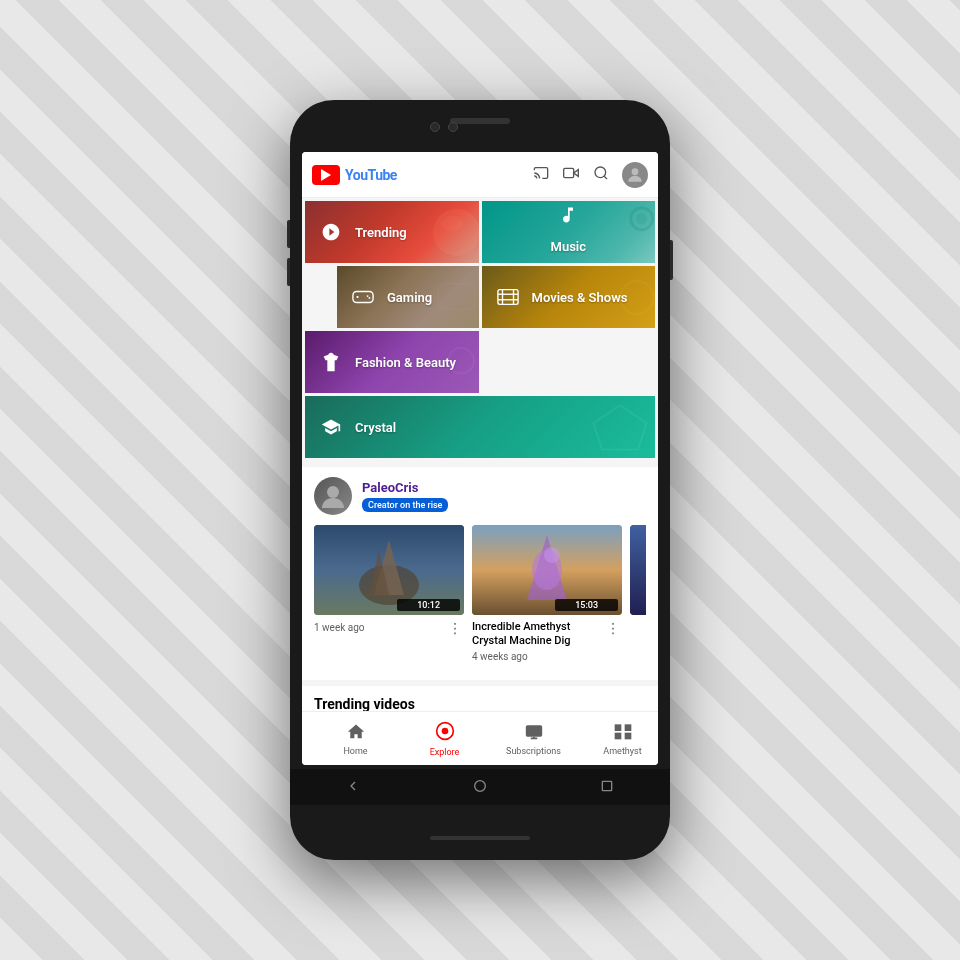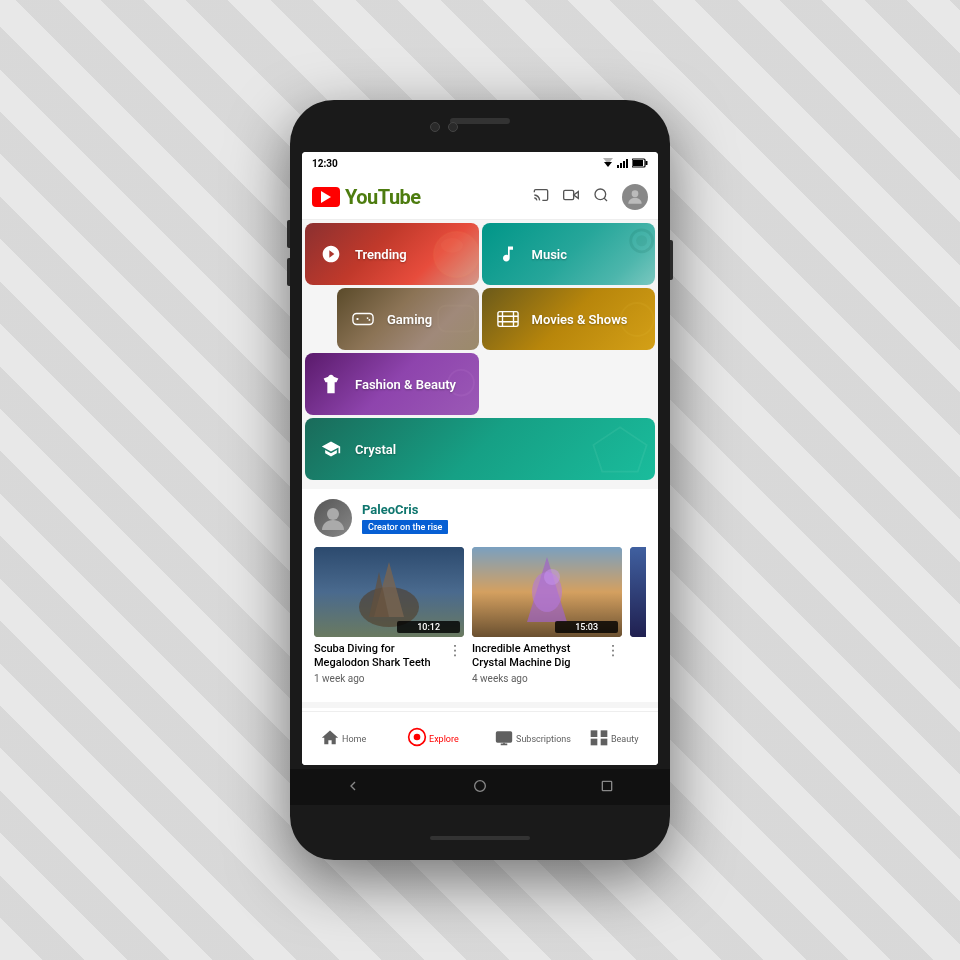--- a/index.html
+++ b/index.html
@@ -131,23 +131,23 @@
 
     .yt-play-triangle {
       width: 0;
       height: 0;
       border-top: 6px solid transparent;
       border-bottom: 6px solid transparent;
       border-left: 10px solid white;
     }
 
     .yt-text {
-      font-size: 20px;
+      font-size: 14px;
       font-weight: bold;
-      color: #4d7c0f;
+      color: #3b82f6;
       letter-spacing: -0.5px;
     }
 
     .nav-icons {
       display: flex;
       align-items: center;
       gap: 12px;
     }
 
     .nav-icon {
@@ -180,21 +180,21 @@
     .category-grid {
       display: grid;
       grid-template-columns: 1fr 1fr;
       gap: 3px;
       padding: 3px;
       background: #f5f5f5;
     }
 
     .category-tile {
       height: 62px;
-      border-radius: 8px;
+      border-radius: 0;
       display: flex;
       align-items: center;
       padding: 0 12px;
       gap: 10px;
       overflow: hidden;
       position: relative;
       cursor: pointer;
     }
 
     .category-tile.full-width {
@@ -268,29 +268,29 @@
 
     .creator-info {
       display: flex;
       flex-direction: column;
       gap: 3px;
     }
 
     .creator-name {
       font-size: 13px;
       font-weight: bold;
-      color: #0f766e;
+      color: #4c1d95;
     }
 
     .creator-badge {
       background: #065fd4;
       color: white;
       font-size: 9px;
       padding: 2px 6px;
-      border-radius: 1px;
+      border-radius: 6px;
       font-weight: 500;
     }
 
     
     .video-row {
       display: flex;
       gap: 8px;
       overflow-x: auto;
       padding: 0 0 8px 0;
     }
@@ -389,22 +389,23 @@
       height: 54px;
       background: white;
       border-top: 1px solid #eee;
       display: flex;
       align-items: center;
     }
 
     .nav-item {
       flex: 1;
       display: flex;
-      flex-direction: row;
-      align-items: center;
+      flex-direction: column;
+      align-items: center;
+      justify-content: center;
       gap: 2px;
       cursor: pointer;
       height: 100%;
       margin-left: 18px;
     }
 
     .nav-item-icon {
       font-size: 18px;
       color: #606060;
     }
@@ -481,63 +482,41 @@
       top: 140px;
       width: 3px;
       height: 40px;
       background: #2a2a2a;
       border-radius: 0 2px 2px 0;
     }
 
     
     .cat-music-tile {
       background: linear-gradient(135deg, #009688 0%, #26a69a 50%, #4db6ac 80%, #7bc8c0 100%);
+      flex-direction: column;
     }
 
     
     .cat-news-tile {
       background: linear-gradient(135deg, #1565c0 0%, #1976d2 50%, #42a5f5 100%);
     }
   </style>
 </head>
 <body>
 
 <div class="phone-outer">
   <div class="phone-speaker-top"></div>
   <div class="phone-camera"></div>
   <div class="phone-camera2"></div>
   <div class="phone-vol-up"></div>
   <div class="phone-vol-down"></div>
   <div class="phone-power"></div>
 
   <div class="phone-screen">
 
-    <div class="status-bar">
-      <span>12:30</span>
-      <div class="status-icons">
-
-        <svg width="12" height="10" viewBox="0 0 12 10">
-          <polygon points="6,9 10,4 2,4" fill="#000"></polygon>
-          <polygon points="6,6 11,0 1,0" fill="#000" opacity="0.3"></polygon>
-        </svg>
-
-        <svg width="12" height="10" viewBox="0 0 12 10">
-          <rect x="0" y="7" width="2" height="3" fill="#000"></rect>
-          <rect x="3" y="5" width="2" height="5" fill="#000"></rect>
-          <rect x="6" y="3" width="2" height="7" fill="#000"></rect>
-          <rect x="9" y="1" width="2" height="9" fill="#000"></rect>
-        </svg>
-
-        <svg width="16" height="10" viewBox="0 0 16 10">
-          <rect x="0" y="1" width="13" height="8" rx="1" fill="none" stroke="#000" stroke-width="1.2"></rect>
-          <rect x="13.5" y="3" width="2" height="4" rx="0.5" fill="#000"></rect>
-          <rect x="1" y="2" width="10" height="6" fill="#000"></rect>
-        </svg>
-      </div>
-    </div>
 
     <div class="top-nav">
       <div class="yt-logo">
         <div class="yt-icon-bg">
           <div class="yt-play-triangle"></div>
         </div>
         <span class="yt-text">YouTube</span>
       </div>
       <div class="nav-icons">
 
@@ -701,21 +680,20 @@
                 </defs>
                 <rect width="150" height="90" fill="url(#g1)"></rect>
                 <ellipse cx="75" cy="60" rx="30" ry="20" fill="rgba(80,60,40,0.6)"></ellipse>
                 <polygon points="75,15 60,70 90,70" fill="rgba(120,100,80,0.8)"></polygon>
                 <polygon points="65,25 55,70 75,70" fill="rgba(100,80,60,0.7)"></polygon>
               </svg>
               <span class="video-duration">10:12</span>
             </div>
             <div class="video-info">
               <div>
-                <div class="video-title">Scuba Diving for Megalodon Shark Teeth</div>
                 <div class="video-meta">1 week ago</div>
               </div>
               <span class="video-more">⋮</span>
             </div>
           </div>
 
           <div class="video-card">
             <div class="video-thumb video-thumb-2">
               <svg width="150" height="90" viewBox="0 0 150 90" style="position:absolute;top:0;left:0">
                 <defs>
@@ -800,21 +778,21 @@
 
       <div class="nav-item">
         <span class="nav-item-icon">
           <svg width="20" height="18" viewBox="0 0 24 20" fill="#606060">
             <rect x="2" y="2" width="8" height="8"></rect>
             <rect x="14" y="2" width="8" height="8"></rect>
             <rect x="2" y="12" width="8" height="8"></rect>
             <rect x="14" y="12" width="8" height="8"></rect>
           </svg>
         </span>
-        <span class="nav-item-label">Beauty</span>
+        <span class="nav-item-label">Amethyst</span>
       </div>
 
     </div>
 
   </div>
 
   <div class="phone-nav-buttons">
     <span class="nav-btn">
       <svg width="16" height="16" viewBox="0 0 24 24" fill="none" stroke="#888" stroke-width="2">
         <polyline points="15,18 9,12 15,6"></polyline>

